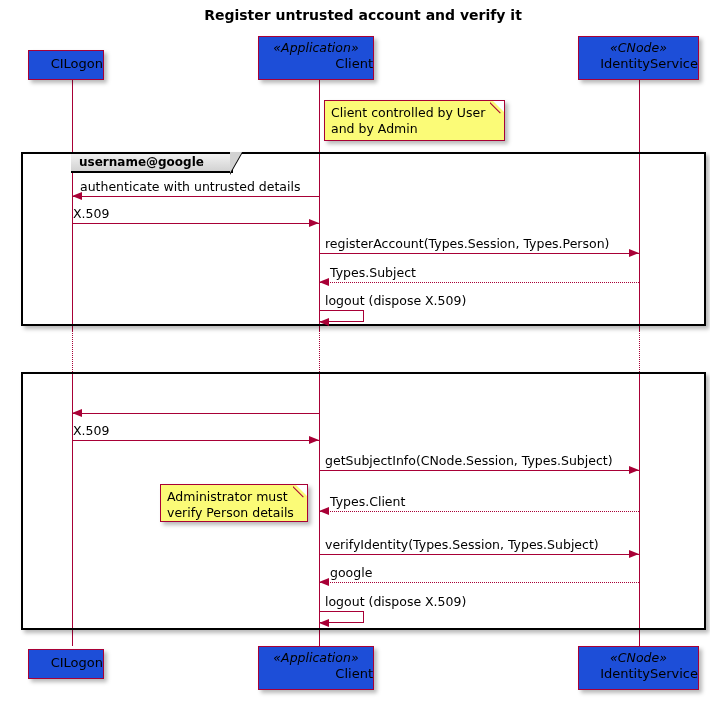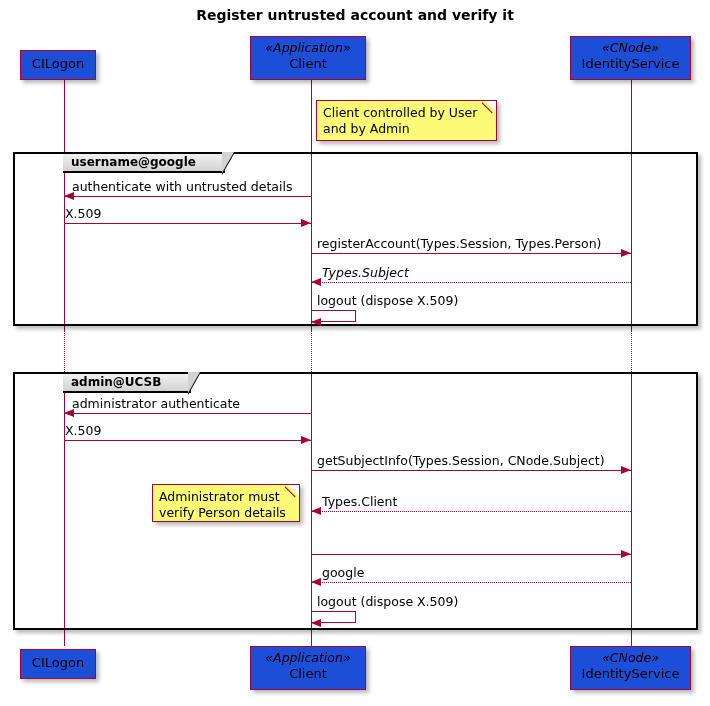--- a/index.html
+++ b/index.html
@@ -9,21 +9,21 @@
   }
   body {
     width: 710px;
     height: 706px;
     position: relative;
     font-family: "DejaVu Sans", sans-serif;
     overflow: hidden;
   }
   #diagram {
     position: absolute;
-    left: 0; top: 0;
+    left: 8px; top: 0;
     width: 700px; height: 706px;
   }
   .title {
     position: absolute;
     left: 0; top: 7px;
     width: 710px;
     text-align: center;
     font-size: 14px;
     font-weight: bold;
     color: #000000;
@@ -44,20 +44,21 @@
     z-index: 6;
   }
   .participant .stereo {
     display: block;
     font-style: italic;
     font-size: 12.5px;
   }
   .participant .pname {
     display: block;
     font-size: 13px;
+    text-align: right;
   }
   
   .lifeline {
     position: absolute;
     width: 0;
     border-left: 1px solid #A80036;
     z-index: 1;
   }
   .lifeline.dotted {
     border-left: 1px dotted #A80036;
@@ -217,51 +218,46 @@
   <div class="arrowhead left" style="left:64px; top:192px;"></div>
 
   <div class="msglabel" style="left:65px; top:206px;">X.509</div>
   <div class="msgline" style="left:64px; top:223px; width:247px;"></div>
   <div class="arrowhead right" style="left:301px; top:219px;"></div>
 
   <div class="msglabel" style="left:317px; top:236px;">registerAccount(Types.Session, Types.Person)</div>
   <div class="msgline" style="left:311px; top:253px; width:320px;"></div>
   <div class="arrowhead right" style="left:621px; top:249px;"></div>
 
-  <div class="msglabel" style="left:322px; top:265px;font-style:italic;">Types.Subject</div>
+  <div class="msglabel" style="left:322px; top:265px;">Types.Subject</div>
   <div class="msgline dashed" style="left:311px; top:282px; width:320px;"></div>
   <div class="arrowhead left" style="left:311px; top:278px;"></div>
 
   <div class="msglabel" style="left:317px; top:293px;">logout (dispose X.509)</div>
   <div class="selfloop" style="left:311px; top:310px; width:45px; height:12px;"></div>
   <div class="arrowhead left" style="left:311px; top:318px;"></div>
 
   <div class="groupframe" style="left:13px; top:372px; width:685px; height:258px;"></div>
-  <div class="grouptab" style="left:15px; top:374px; width:128px;">
-    <span class="glabel">admin@UCSB</span>
-    <span class="gcorner-line"></span>
-    <span class="gcorner"></span>
-  </div>
-
-  <div class="msglabel" style="left:72px; top:396px;">administrator authenticate</div>
+
   <div class="msgline" style="left:64px; top:413px; width:247px;"></div>
   <div class="arrowhead left" style="left:64px; top:409px;"></div>
 
   <div class="msglabel" style="left:65px; top:423px;">X.509</div>
   <div class="msgline" style="left:64px; top:440px; width:247px;"></div>
   <div class="arrowhead right" style="left:301px; top:436px;"></div>
 
-  <div class="msglabel" style="left:317px; top:453px;">getSubjectInfo(Types.Session, CNode.Subject)</div>
+  <div class="msglabel" style="left:317px; top:453px;">getSubjectInfo(CNode.Session, Types.Subject)</div>
   <div class="msgline" style="left:311px; top:470px; width:320px;"></div>
   <div class="arrowhead right" style="left:621px; top:466px;"></div>
 
   <div class="msglabel" style="left:322px; top:494px;">Types.Client</div>
   <div class="msgline dashed" style="left:311px; top:511px; width:320px;"></div>
   <div class="arrowhead left" style="left:311px; top:507px;"></div>
 
+  <div class="msglabel" style="left:317px; top:537px;">verifyIdentity(Types.Session, Types.Subject)</div>
   <div class="msgline" style="left:311px; top:554px; width:320px;"></div>
   <div class="arrowhead right" style="left:621px; top:550px;"></div>
 
   <div class="msglabel" style="left:322px; top:565px;">google</div>
   <div class="msgline dashed" style="left:311px; top:582px; width:320px;"></div>
   <div class="arrowhead left" style="left:311px; top:578px;"></div>
 
   <div class="msglabel" style="left:317px; top:594px;">logout (dispose X.509)</div>
   <div class="selfloop" style="left:311px; top:611px; width:45px; height:12px;"></div>
   <div class="arrowhead left" style="left:311px; top:619px;"></div>

